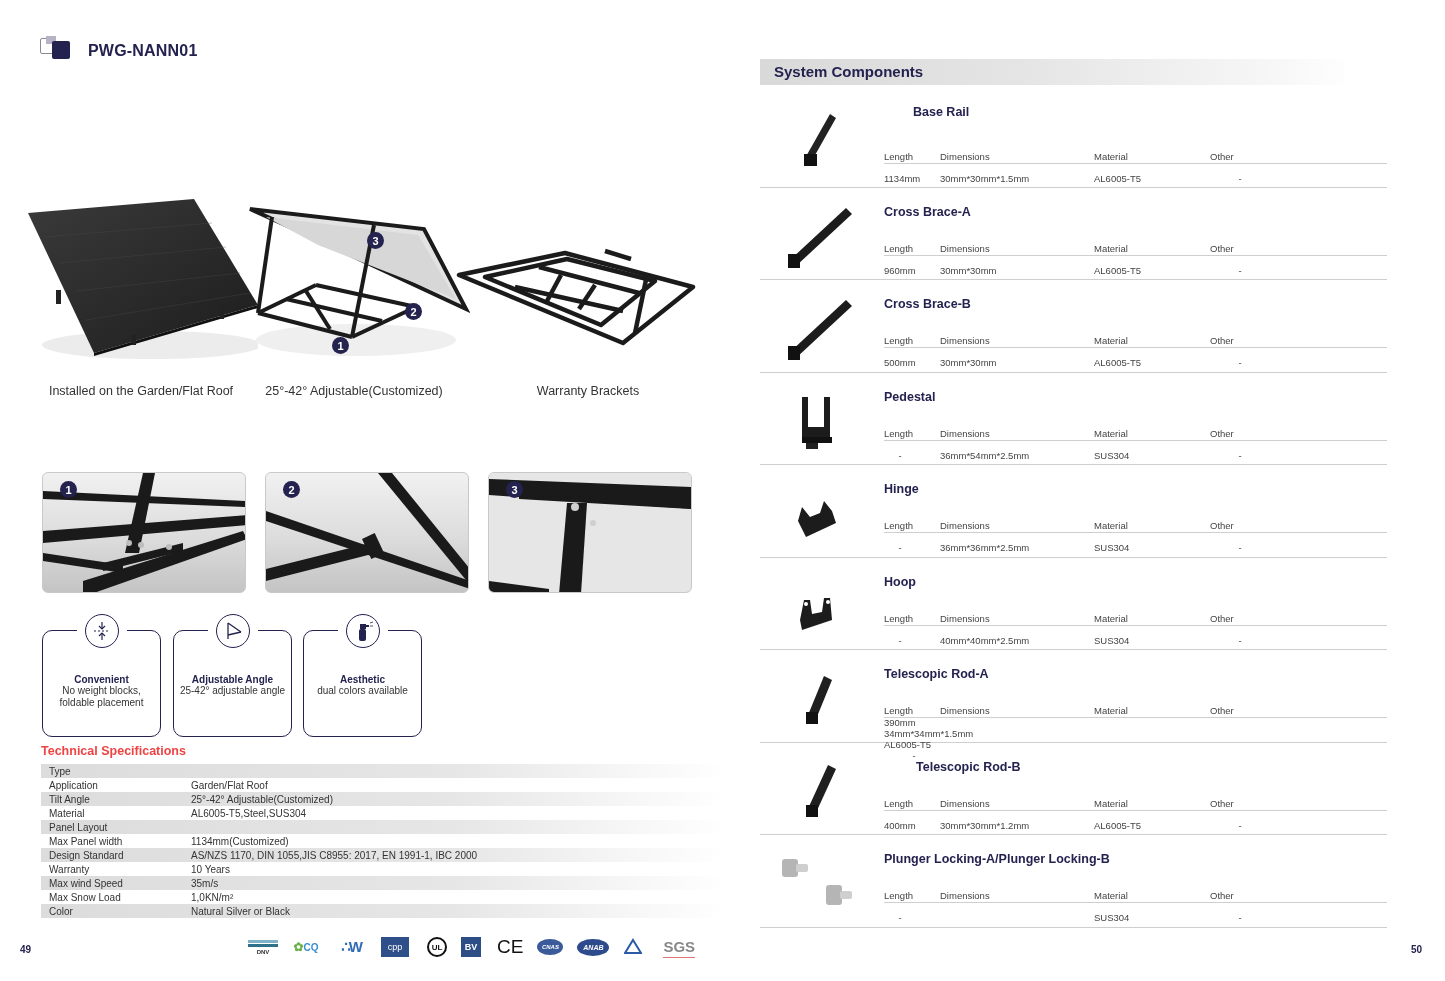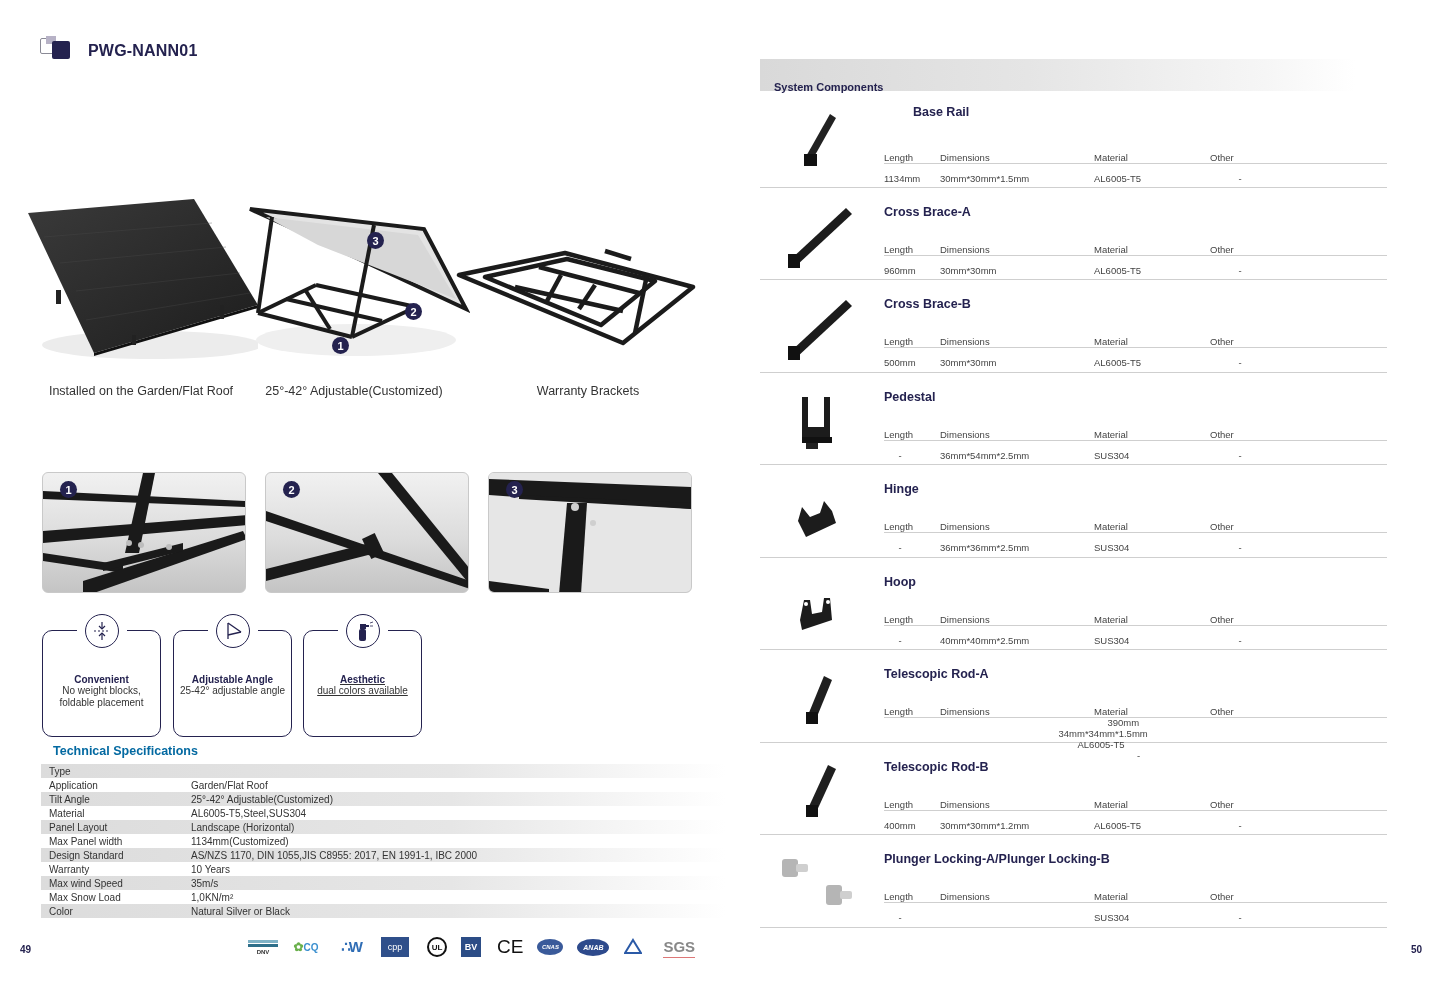--- a/index.html
+++ b/index.html
@@ -24,39 +24,39 @@
   .detail-photo { position: absolute; top: 472px; width: 204px; height: 121px; border: 1px solid #c9c9c9; border-radius: 6px; overflow: hidden; background: linear-gradient(180deg,#f1f1f1 0%,#dcdcdc 55%,#c4c4c4 100%); }
 
   
   .feature-card { position: absolute; top: 630px; width: 119px; height: 107px; border: 1.5px solid #24224f; border-radius: 10px; text-align: center; }
   .feature-card .icon-wrap { position: absolute; left: 50%; top: -17px; transform: translateX(-50%); width: 50px; height: 34px; background: #fff; display: flex; justify-content: center; }
   .feature-card .icon-circle { width: 34px; height: 34px; border: 1.5px solid #24224f; border-radius: 50%; border-top-color: #24224f; display: flex; align-items: center; justify-content: center; background: #fff; }
   .feature-card .f-title { margin-top: 43px; font-size: 10px; font-weight: bold; color: #24224f; }
   .feature-card .f-desc { font-size: 10px; color: #333; line-height: 12px; padding: 0 4px; }
 
   
-  .spec-heading { position: absolute; left: 41px; top: 744px; font-size: 12.5px; font-weight: bold; color: #0369a1; margin-left: 12px; }
+  .spec-heading { position: absolute; left: 41px; top: 744px; font-size: 12.5px; font-weight: bold; color: #ef4444; }
   .spec-table { position: absolute; left: 41px; top: 764px; width: 684px; }
   .spec-row { height: 14px; display: flex; align-items: center; font-size: 10px; color: #333; }
   .spec-row.shaded { background: linear-gradient(90deg,#dcdcdc 0%,#e6e6e6 60%,#ffffff 100%); }
   .spec-row .k { width: 150px; padding-left: 8px; }
   .spec-row .v { flex: 1; }
 
   
   .certs { position: absolute; left: 248px; top: 934px; height: 26px; display: flex; align-items: center; gap: 0; }
   .cert { display: flex; align-items: center; justify-content: center; font-weight: bold; }
 
   .page-num { position: absolute; top: 944px; font-size: 10px; font-weight: bold; color: #24224f; }
 
   
-  .sc-header { position: absolute; left: 760px; top: 59px; width: 595px; height: 32px; background: linear-gradient(90deg,#d9d9d9 0%,#e5e5e5 45%,#f6f6f6 85%,#ffffff 100%); font-size: 11px; font-weight: bold; color: #24224f; padding: 22px 0 0 14px; }
+  .sc-header { position: absolute; left: 760px; top: 59px; width: 595px; height: 26px; background: linear-gradient(90deg,#d9d9d9 0%,#e5e5e5 45%,#f6f6f6 85%,#ffffff 100%); font-size: 15px; font-weight: bold; color: #24224f; padding: 4px 0 0 14px; }
   .component { position: absolute; left: 760px; width: 627px; border-bottom: 1.5px solid #cfcfcf; }
   .component .c-img { position: absolute; left: 16px; width: 80px; height: 80px; }
   .component .c-name { position: absolute; left: 124px; font-size: 12.5px; font-weight: bold; color: #24224f; }
-  .component .c-head, .component .c-vals { position: absolute; left: 124px; right: 0; font-size: 9.5px; color: #444; display: flex; align-items: center; }
+  .component .c-head, .component .c-vals { position: absolute; left: 124px; right: 0; font-size: 9.5px; color: #444; display: flex; }
   .component .c-head { border-bottom: 1.5px solid #cfcfcf; height: 13px; }
   .c-col1 { width: 56px; }
   .c-col2 { width: 154px; }
   .c-col3 { width: 116px; }
   .c-col4 { width: 60px; }
   .c-vals .c-col1.dash, .c-vals .c-col4 { text-align: center; }
   .c-vals .c-col4 { width: 48px; margin-left: 6px; }
   .c-vals .c-col1.dash { width: 32px; margin-right: 24px; }
 </style>
 </head>
@@ -200,21 +200,21 @@
     <svg width="22" height="22" viewBox="0 0 22 22" fill="none" stroke="#24224f" stroke-width="1.3">
       <line x1="6" y1="3" x2="6" y2="19"></line>
           <line x1="6" y1="3" x2="19" y2="12"></line>
           <line x1="19" y1="12" x2="6" y2="15"></line>
     </svg>
   </div>
     </div>
   <div class="f-title">Adjustable Angle</div>
   <div class="f-desc">25-42° adjustable angle</div>
 </div>
-<div class="feature-card" style="left:303px;text-decoration:underline;">
+<div class="feature-card" style="left:303px;">
   <div class="icon-wrap">
       <div class="icon-circle">
     <svg width="22" height="22" viewBox="0 0 22 22">
       <rect x="7" y="9" width="7" height="12" rx="2" fill="#24224f"></rect>
       <rect x="8" y="4" width="6" height="5" fill="#24224f"></rect>
       <rect x="14" y="5" width="3" height="2" fill="#24224f"></rect>
       <line x1="18" y1="3" x2="21" y2="2" stroke="#24224f" stroke-width="0.8"></line>
       <line x1="18" y1="6" x2="21" y2="6" stroke="#24224f" stroke-width="0.8"></line>
     </svg>
   </div>
@@ -235,21 +235,20 @@
   <div class="spec-row shaded">
       <span class="k">Tilt Angle</span>
       <span class="v">25°-42° Adjustable(Customized)</span>
     </div>
   <div class="spec-row">
       <span class="k">Material</span>
       <span class="v">AL6005-T5,Steel,SUS304</span>
     </div>
   <div class="spec-row shaded">
       <span class="k">Panel Layout</span>
-      <span class="v">Landscape (Horizontal)</span>
     </div>
   <div class="spec-row">
       <span class="k">Max Panel width</span>
       <span class="v">1134mm(Customized)</span>
     </div>
   <div class="spec-row shaded">
       <span class="k">Design Standard</span>
       <span class="v">AS/NZS 1170, DIN 1055,JIS C8955: 2017, EN 1991-1, IBC 2000</span>
     </div>
   <div class="spec-row">
@@ -454,21 +453,21 @@
   </div>
 </div>
 
 <div class="component" style="top:743px;height:92px;">
   <div class="c-img" style="top:10px;">
     <svg width="80" height="80" viewBox="0 0 80 80">
         <polygon points="30,60 52,12 60,16 38,64" fill="#1f1f1f"></polygon>
         <rect x="30" y="52" width="12" height="12" fill="#111"></rect>
       </svg>
   </div>
-  <div class="c-name" style="top:17px;">Telescopic Rod-B</div>
+  <div class="c-name" style="top:17px;margin-left:32px;">Telescopic Rod-B</div>
   <div class="c-head" style="top:55px;">
     <span class="c-col1">Length</span>
       <span class="c-col2">Dimensions</span>
       <span class="c-col3">Material</span>
       <span class="c-col4">Other</span>
   </div>
   <div class="c-vals" style="top:77px;">
     <span class="c-col1">400mm</span>
       <span class="c-col2">30mm*30mm*1.2mm</span>
       <span class="c-col3">AL6005-T5</span>

